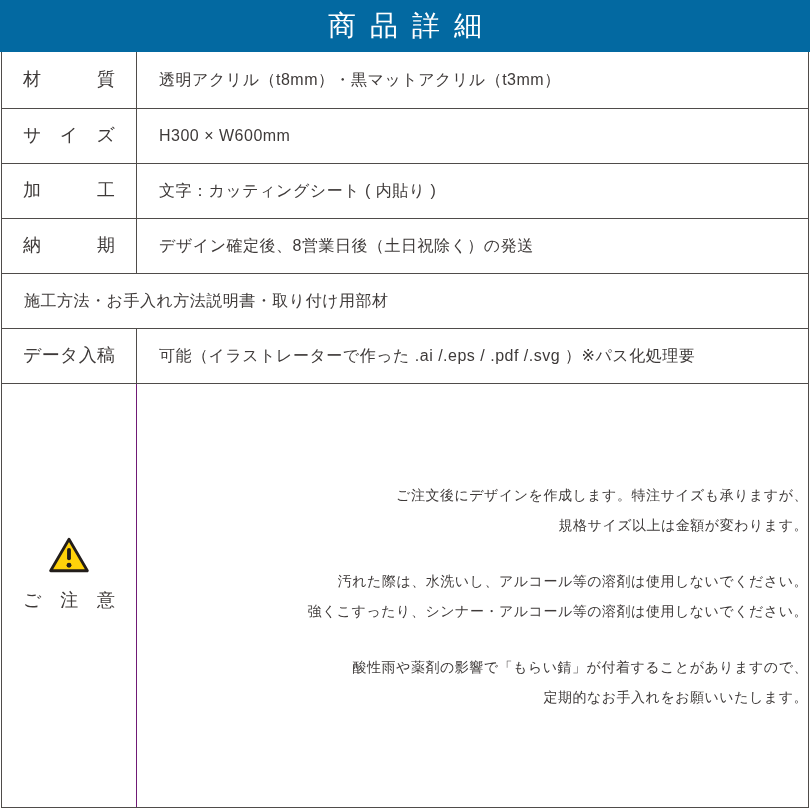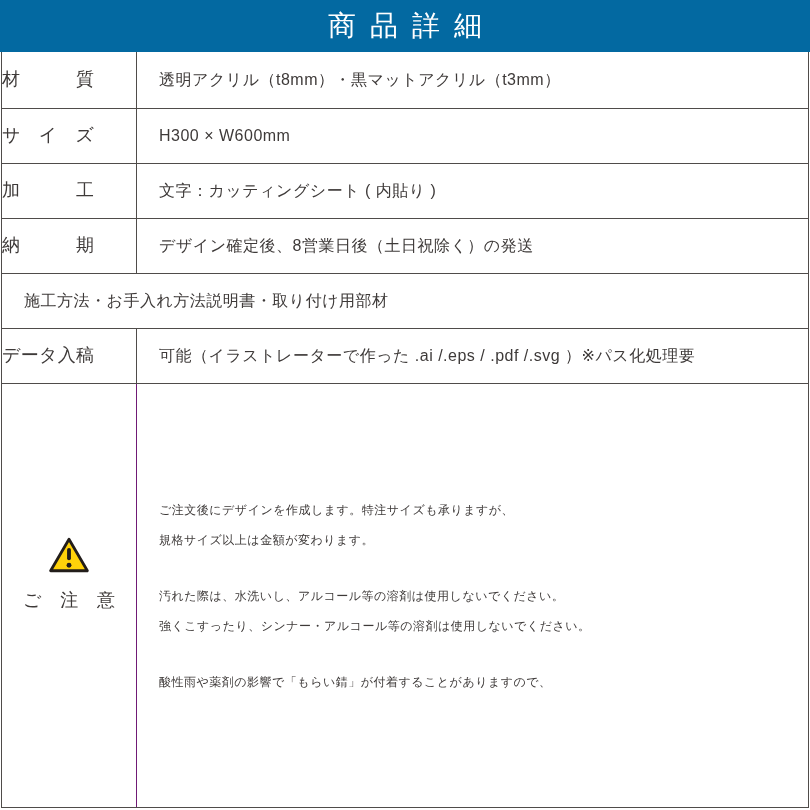--- a/index.html
+++ b/index.html
@@ -22,41 +22,41 @@
     display:flex;flex-direction:column;
   }
   .row{
     display:flex;border-bottom:1px solid #4f4c4a;box-sizing:border-box;
   }
   .row-fixed{height:55px;flex:0 0 auto;}
   .row:nth-child(1){height:57px;}
   .row-caution{flex:1 1 auto;border-bottom:none;}
   .label-cell{
     flex:0 0 135px;width:135px;border-right:1px solid #4f4c4a;
-    display:flex;align-items:center;box-sizing:border-box;
+    display:flex;align-items:center;justify-content:center;box-sizing:border-box;
   }
   .label-text{
     display:inline-block;width:92px;font-size:18px;letter-spacing:0;
     text-align:justify;text-align-last:justify;text-justify:inter-character;
     line-height:1.2;
   }
   .value-cell{
     flex:1 1 auto;display:flex;align-items:center;
     padding-left:22px;font-size:16px;letter-spacing:0.5px;box-sizing:border-box;
   }
   .caution-label-cell{
     flex:0 0 135px;width:135px;border-right:1px solid #701a75;
     display:flex;flex-direction:column;align-items:center;justify-content:center;
     box-sizing:border-box;
   }
   .caution-label-inner{transform:translateY(-22px);display:flex;flex-direction:column;align-items:center;}
   .warning-icon{margin-bottom:16px;display:block;}
   .caution-value-cell{
     flex:1 1 auto;display:flex;flex-direction:column;justify-content:center;
-    padding-left:22px;font-size:12px;letter-spacing:0.5px;box-sizing:border-box;
+    padding-left:22px;font-size:14px;letter-spacing:0.5px;box-sizing:border-box;text-align:right;
   }
   .para{margin:13px 0;}
   .para-line{line-height:30px;}
 </style>
 </head>
 <body>
 
 <div class="page">
 
   <div class="header">
@@ -119,18 +119,19 @@
         <div class="para">
           <div class="para-line">ご注文後にデザインを作成します。特注サイズも承りますが、</div>
           <div class="para-line">規格サイズ以上は金額が変わります。</div>
         </div>
         <div class="para">
           <div class="para-line">汚れた際は、水洗いし、アルコール等の溶剤は使用しないでください。</div>
           <div class="para-line">強くこすったり、シンナー・アルコール等の溶剤は使用しないでください。</div>
         </div>
         <div class="para">
           <div class="para-line">酸性雨や薬剤の影響で「もらい錆」が付着することがありますので、</div>
+          <div class="para-line">定期的なお手入れをお願いいたします。</div>
         </div>
       </div>
     </div>
 
   </div>
 </div>
 
 </body></html>

